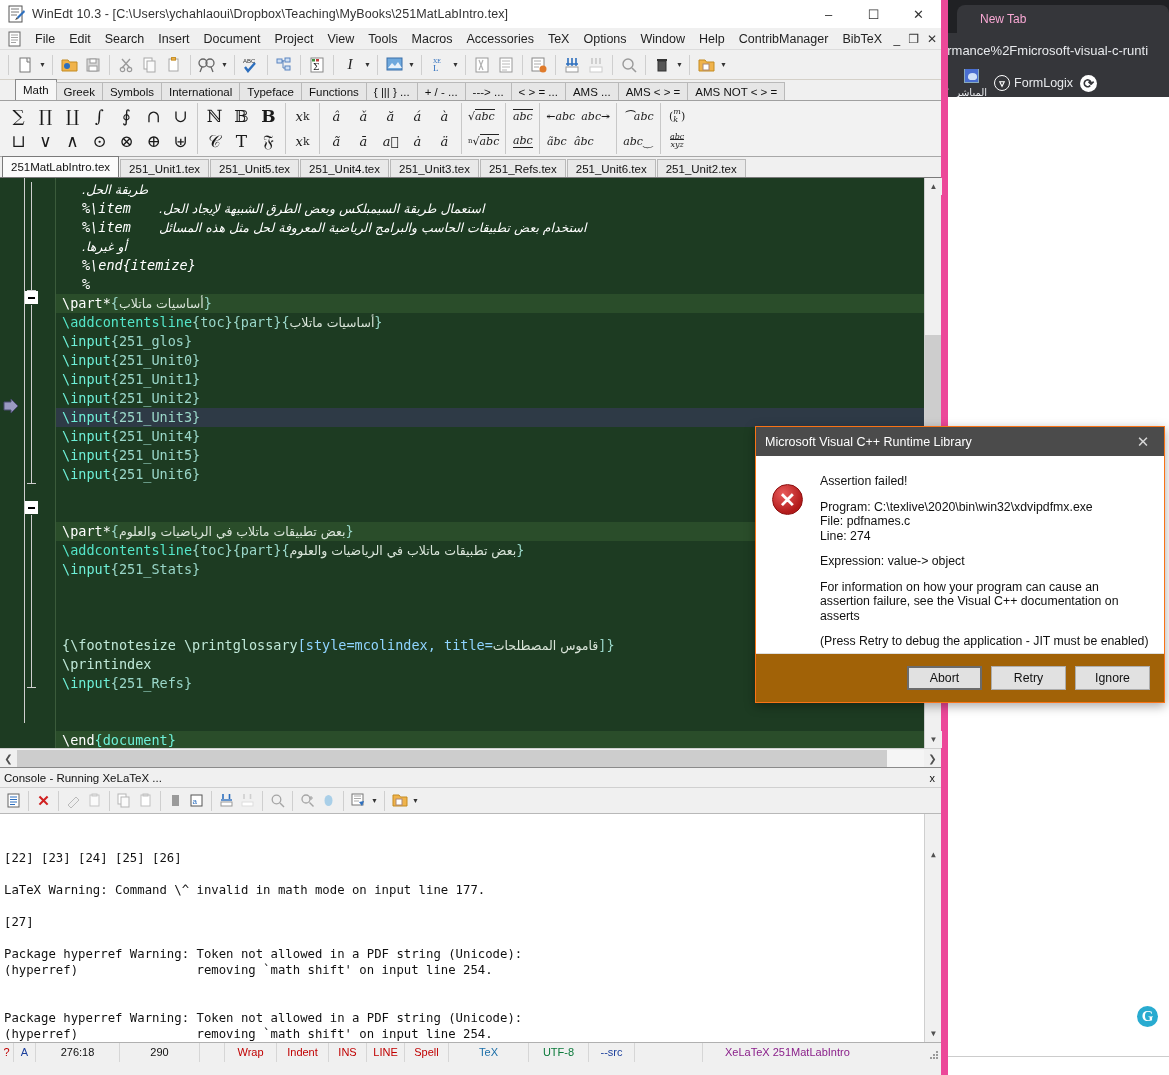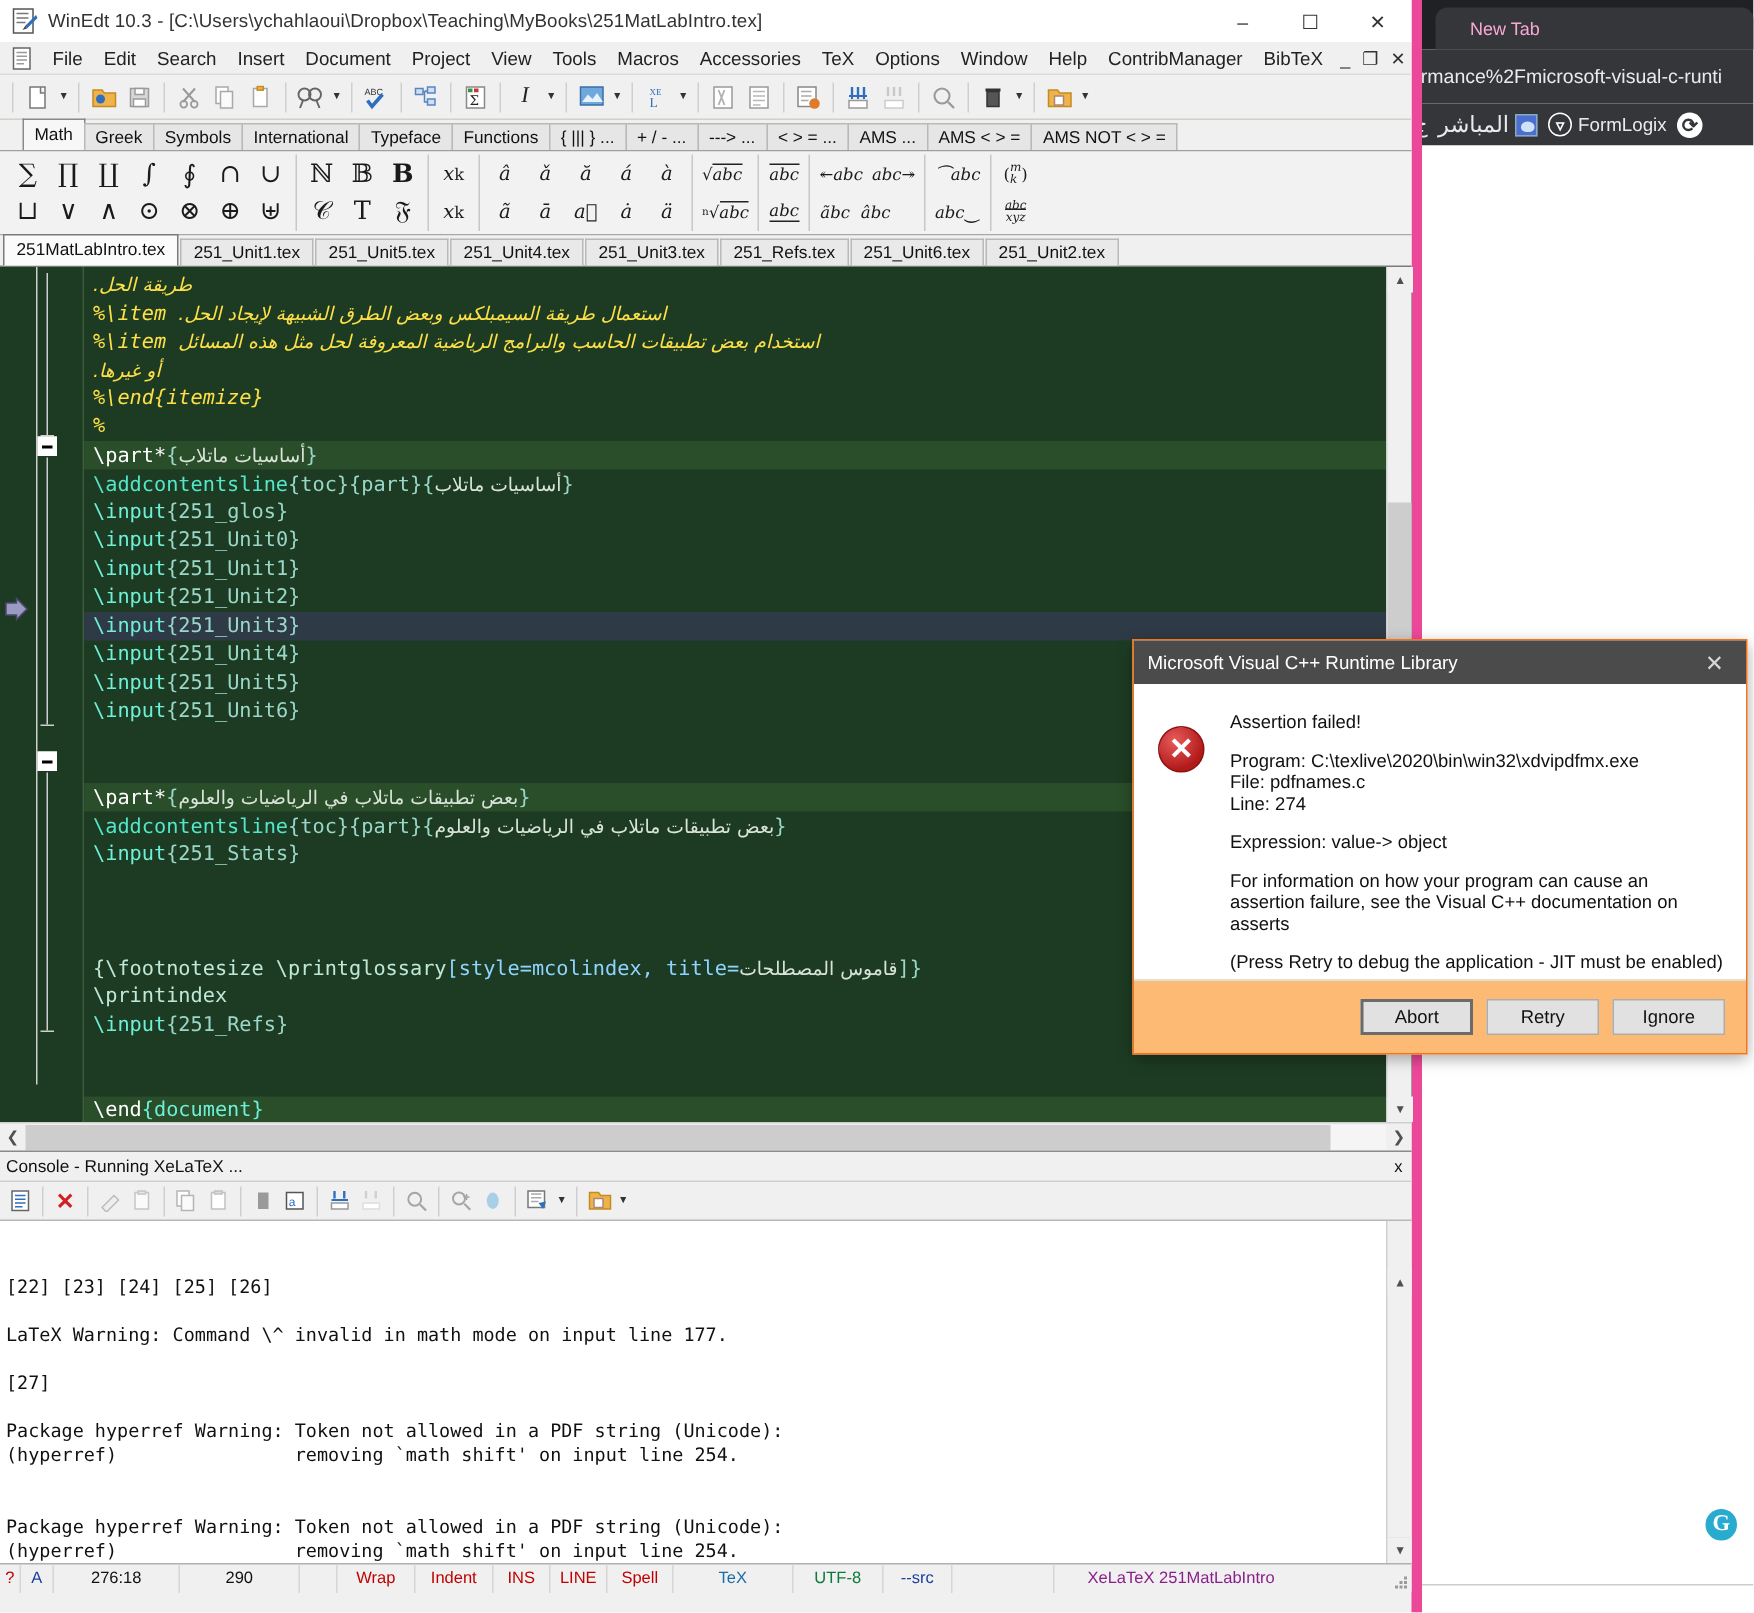--- a/index.html
+++ b/index.html
@@ -38,21 +38,21 @@
     white-space: nowrap; overflow: hidden;
   }
   .br-bookmarks {
     position: absolute; left: 0; top: 69px; width: 229px; height: 28px;
     background: #35363a;
     display: flex; align-items: center; gap: 7px;
     padding-left: 2px;
     white-space: nowrap; overflow: hidden;
   }
   .br-bm { color: #e8eaed; font-size: 12.5px; display: flex; align-items: center; gap: 4px; }
-  .br-bm.ar { color: #e8eaed; font-size: 15px; }
+  .br-bm.ar { color: #e8eaed; font-size: 10px; flex-direction: column; }
   .br-ico-box {
     width: 15px; height: 15px; background: #4a6fd1; border: 1px solid #8ab;
     display: inline-block; position: relative; flex: none;
   }
   .br-ico-box::after {
     content: ""; position: absolute; left: 3px; top: 4px; width: 9px; height: 7px;
     background: #cfe1f8; border-radius: 50% 50% 40% 40%;
   }
   .br-ico-circle {
     width: 16px; height: 16px; border: 1.6px solid #ffffff; border-radius: 50%;
@@ -212,21 +212,21 @@
     font-family: "DejaVu Sans Mono", monospace;
     font-size: 13.5px;
     line-height: 19px;
     padding-top: 2px;
     white-space: pre;
   }
   .cline { height: 19px; padding-left: 6px; color: #c9d6c9; white-space: pre; }
   .cline.hl { background: #2e3a46; }
   .cline.part { background: #2a4d2a; }
   .ar { font-family: "DejaVu Sans", sans-serif; font-size: 12.5px; direction: rtl; unicode-bidi: embed; }
-  .c-comment { color: #fde047; font-style: italic; }
+  .c-comment { color: #ffffff; font-style: italic; margin-left: 20px; }
   .c-cmd { color: #54e6c9; }
   .c-cmd-u { color: #6ef0d8; }
   .c-brace { color: #9ad7c9; }
   .c-txt { color: #d9e4d9; }
   .c-opt { color: #8fd4ff; }
   .c-white { color: #ffffff; }
   .c-key { color: #bfe8d8; }
 
   
   .ed-vscroll {
@@ -310,21 +310,21 @@
     background: radial-gradient(circle at 35% 30%, #e85b5b, #b21a1a 70%);
     border: 1px solid #8d1111;
     display: flex; align-items: center; justify-content: center;
     color: #ffffff; font-size: 20px; font-weight: bold; line-height: 1;
     font-family: "Liberation Sans", sans-serif;
   }
   .dlg-text { flex: 1; font-size: 12.3px; color: #111; line-height: 14.5px; padding-left: 6px; }
   .dlg-text p { margin: 0 0 11px 0; }
   .dlg-text p.tight { margin-bottom: 0; }
   .dlg-foot {
-    height: 49px; background: #fdba74; border-top: 1px solid #dfdfdf;
+    height: 49px; background: #a16207; border-top: 1px solid #dfdfdf;
     display: flex; align-items: center; justify-content: flex-end;
     gap: 9px; padding-right: 14px;
   }
   .dlg-btn {
     width: 75px; height: 24px; background: #e1e1e1; border: 1px solid #adadad;
     font-size: 12.3px; color: #111; display:flex; align-items:center; justify-content:center;
     font-family: "Liberation Sans", sans-serif;
   }
   .dlg-btn.default { border: 2px solid #6b6b6b; background: #e1e1e1; }
 </style>

